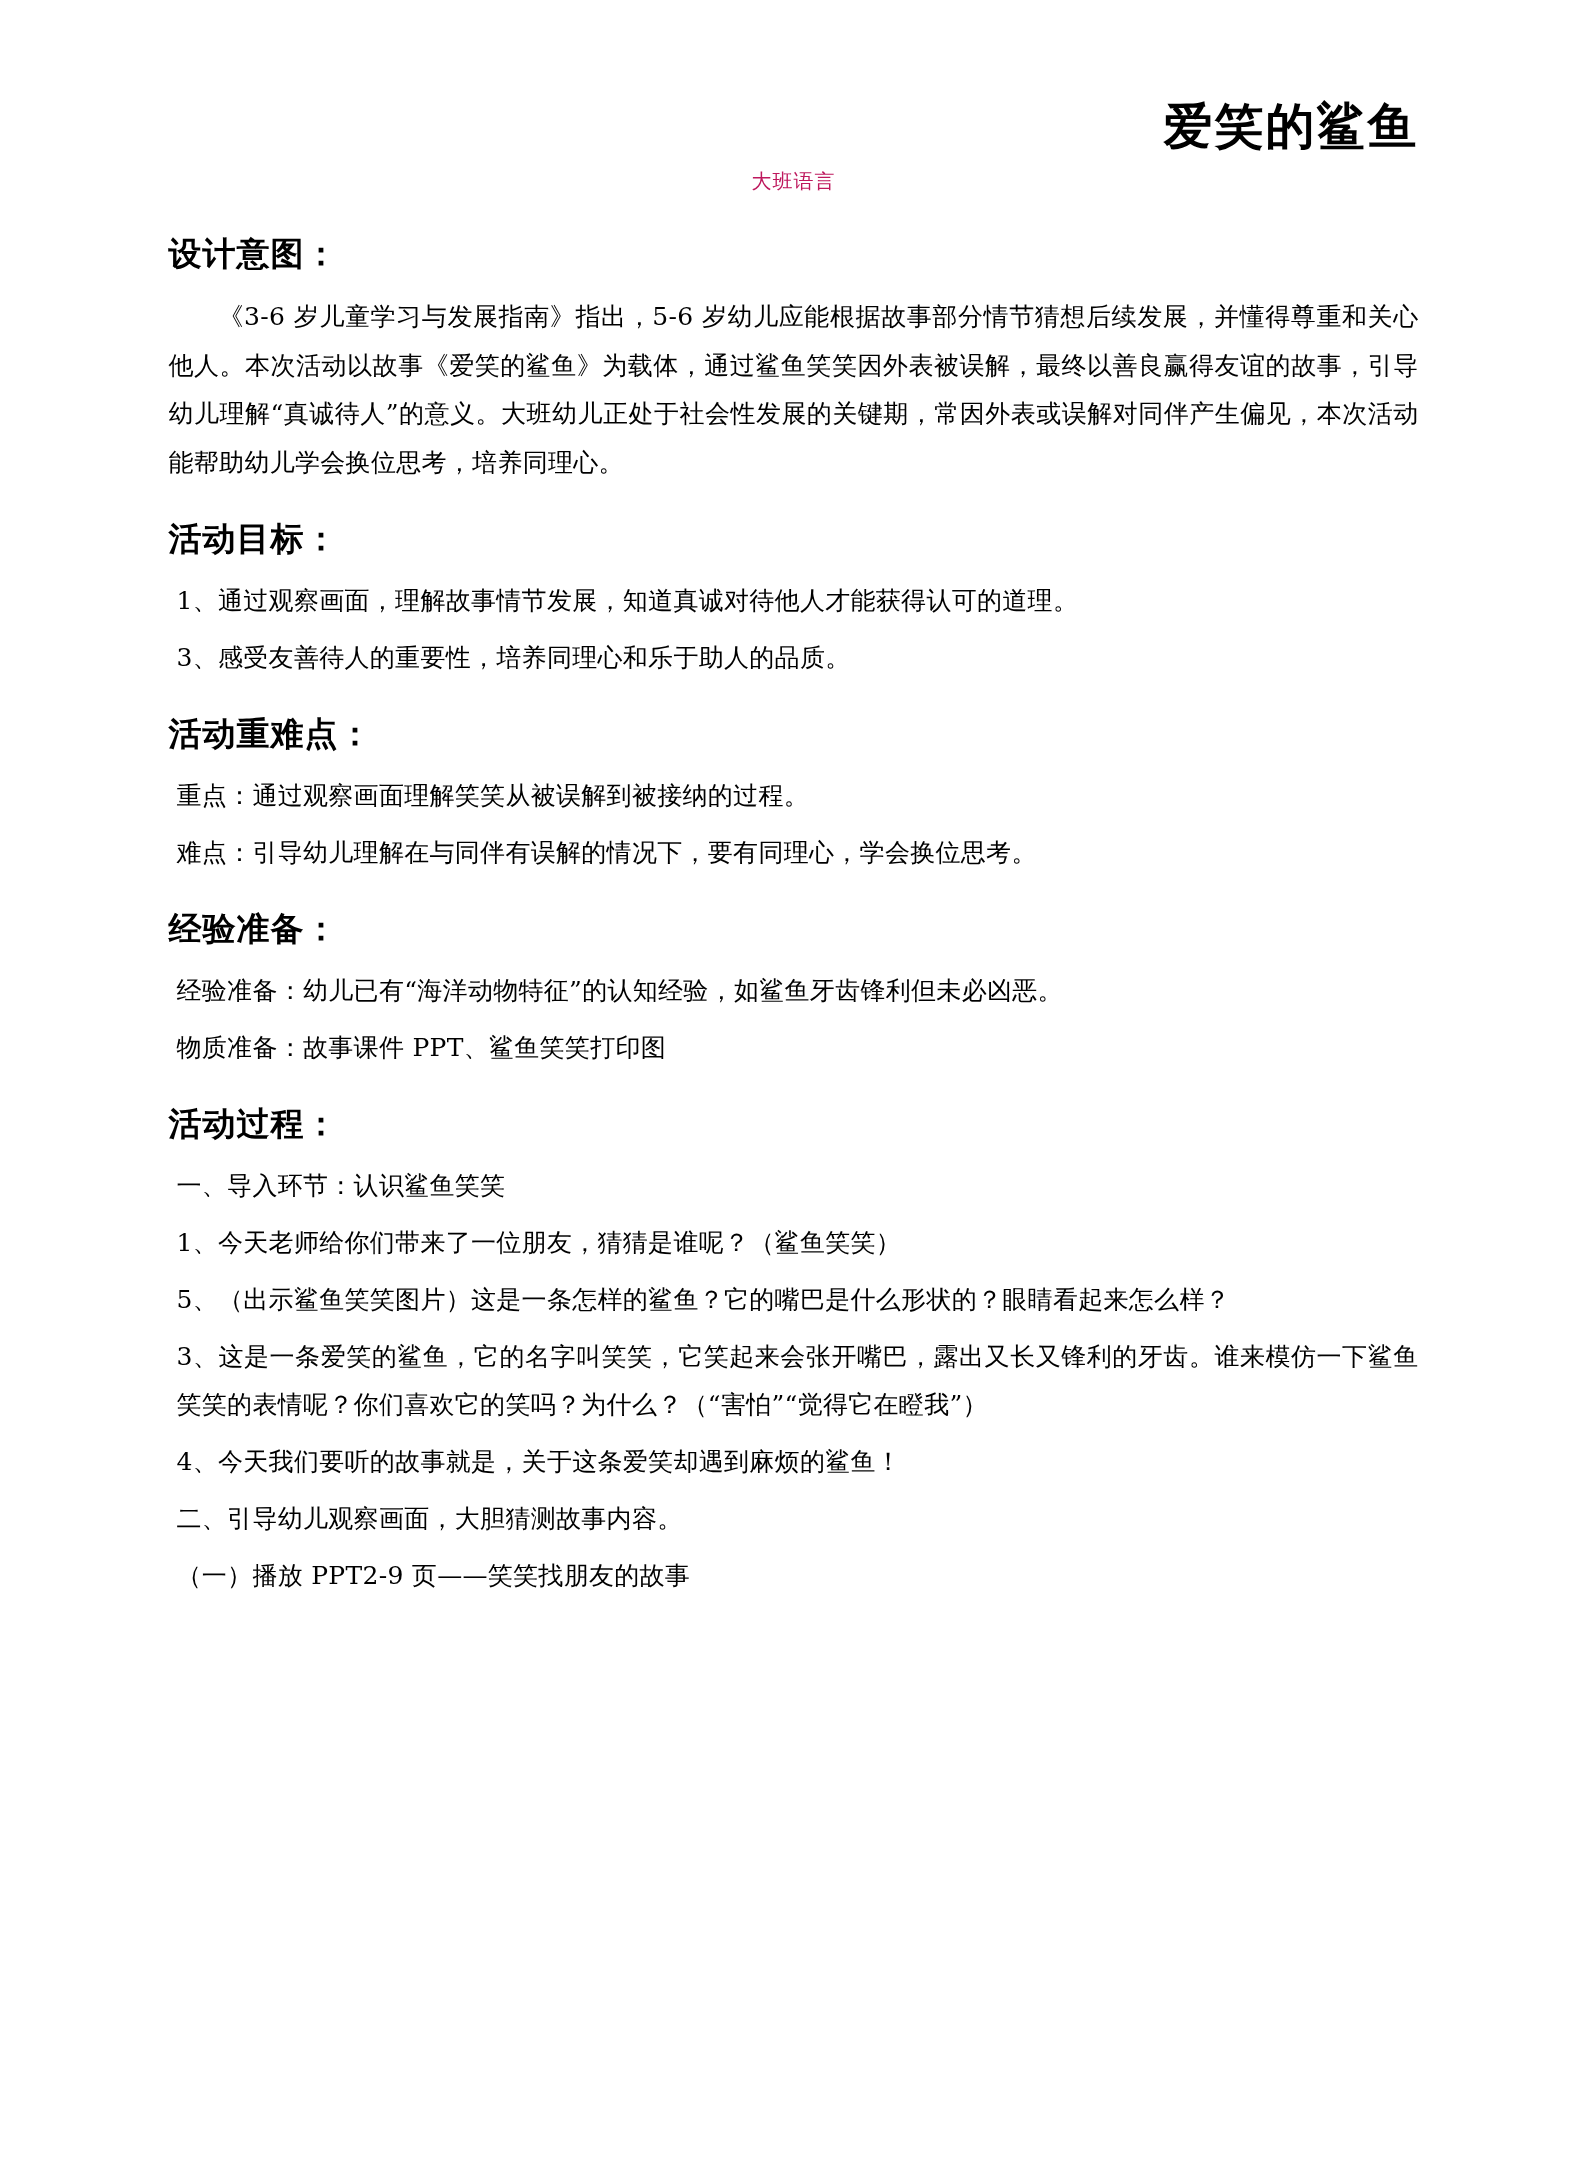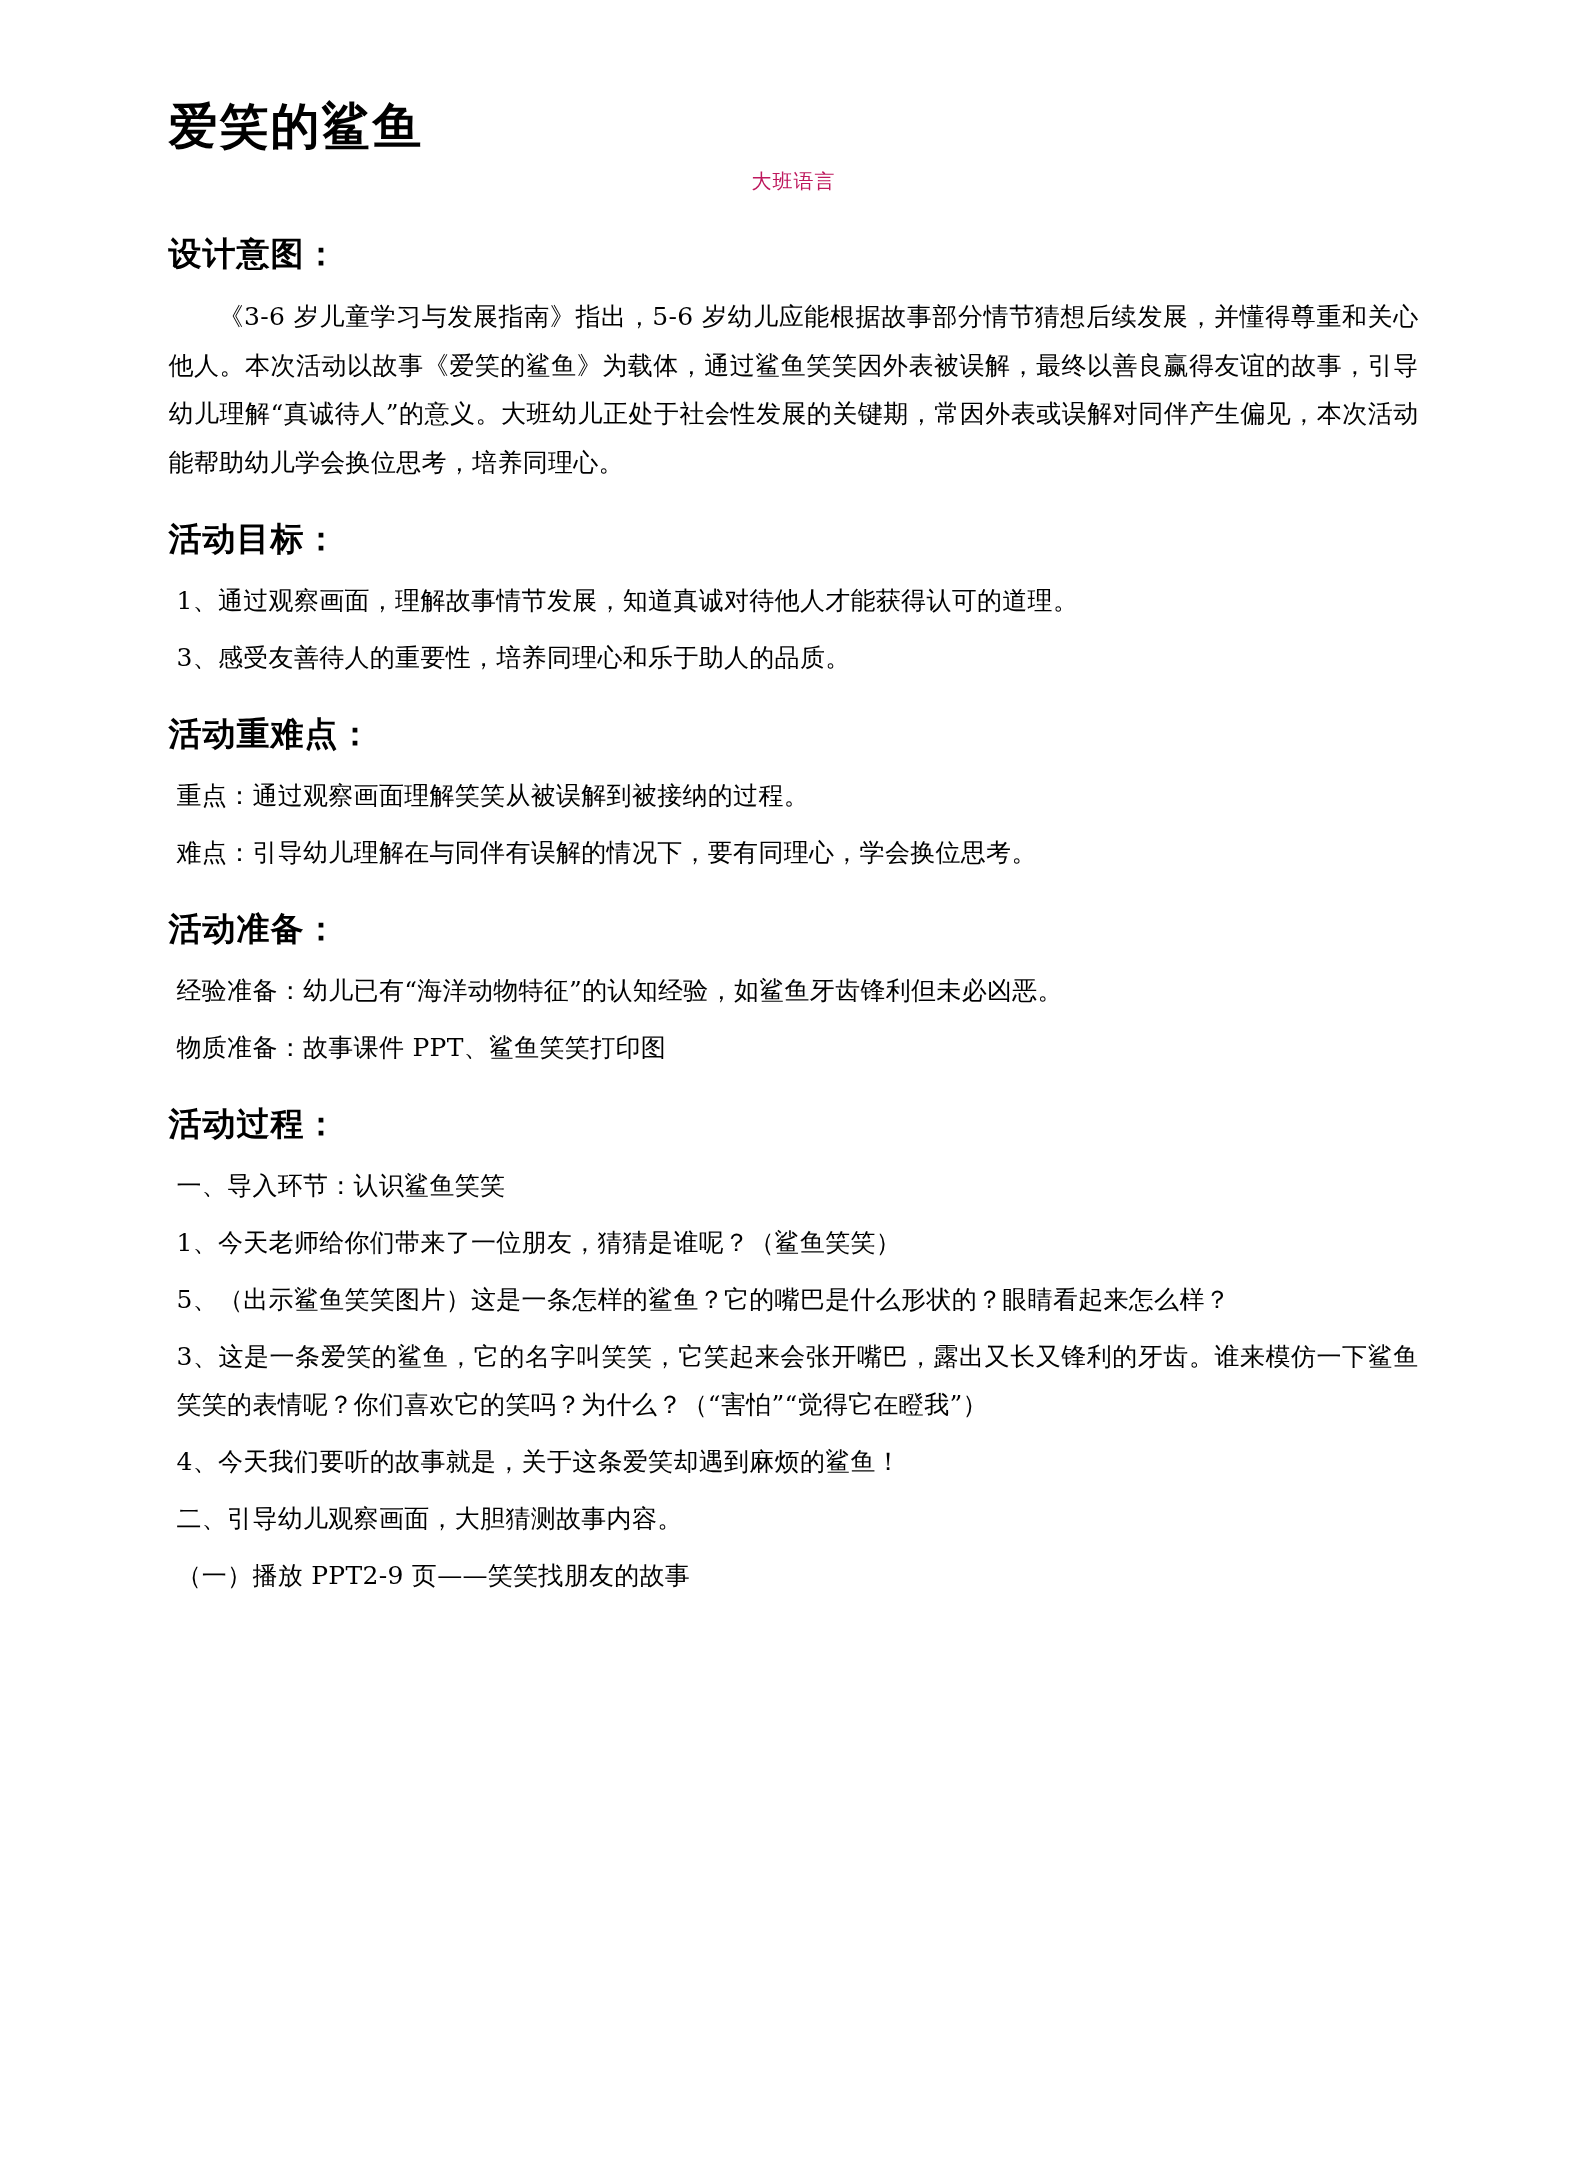--- a/index.html
+++ b/index.html
@@ -22,21 +22,21 @@
     padding: 0;
     position: relative;
   }
   .content {
     margin: 0 auto;
     width: 1250px;
     padding-top: 96px;
     box-sizing: border-box;
   }
   .doc-title {
-    text-align: left;
+    text-align: right;
     font-size: 49px;
     font-weight: bold;
     letter-spacing: 2px;
     line-height: 1.25;
     margin: 0 0 10px 0;
     font-family: "DejaVu Serif", "Liberation Serif", serif;
   }
   .doc-subtitle {
     text-align: center;
     font-size: 20px;
@@ -86,21 +86,21 @@
     <p class="body-para indent">《3-6 岁儿童学习与发展指南》指出，5-6 岁幼儿应能根据故事部分情节猜想后续发展，并懂得尊重和关心他人。本次活动以故事《爱笑的鲨鱼》为载体，通过鲨鱼笑笑因外表被误解，最终以善良赢得友谊的故事，引导幼儿理解“真诚待人”的意义。大班幼儿正处于社会性发展的关键期，常因外表或误解对同伴产生偏见，本次活动能帮助幼儿学会换位思考，培养同理心。</p>
 
     <h2 class="section-heading">活动目标：</h2>
     <p class="list-line">1、通过观察画面，理解故事情节发展，知道真诚对待他人才能获得认可的道理。</p>
     <p class="list-line">3、感受友善待人的重要性，培养同理心和乐于助人的品质。</p>
 
     <h2 class="section-heading">活动重难点：</h2>
     <p class="list-line">重点：通过观察画面理解笑笑从被误解到被接纳的过程。</p>
     <p class="list-line">难点：引导幼儿理解在与同伴有误解的情况下，要有同理心，学会换位思考。</p>
 
-    <h2 class="section-heading">活动准备：</h2>
+    <h2 class="section-heading">经验准备：</h2>
     <p class="list-line">经验准备：幼儿已有“海洋动物特征”的认知经验，如鲨鱼牙齿锋利但未必凶恶。</p>
     <p class="list-line">物质准备：故事课件 PPT、鲨鱼笑笑打印图</p>
 
     <h2 class="section-heading">活动过程：</h2>
     <p class="list-line">一、导入环节：认识鲨鱼笑笑</p>
     <p class="list-line">1、今天老师给你们带来了一位朋友，猜猜是谁呢？（鲨鱼笑笑）</p>
     <p class="list-line">5、（出示鲨鱼笑笑图片）这是一条怎样的鲨鱼？它的嘴巴是什么形状的？眼睛看起来怎么样？</p>
     <p class="list-line">3、这是一条爱笑的鲨鱼，它的名字叫笑笑，它笑起来会张开嘴巴，露出又长又锋利的牙齿。谁来模仿一下鲨鱼笑笑的表情呢？你们喜欢它的笑吗？为什么？（“害怕”“觉得它在瞪我”）</p>
     <p class="list-line">4、今天我们要听的故事就是，关于这条爱笑却遇到麻烦的鲨鱼！</p>
     <p class="list-line">二、引导幼儿观察画面，大胆猜测故事内容。</p>

